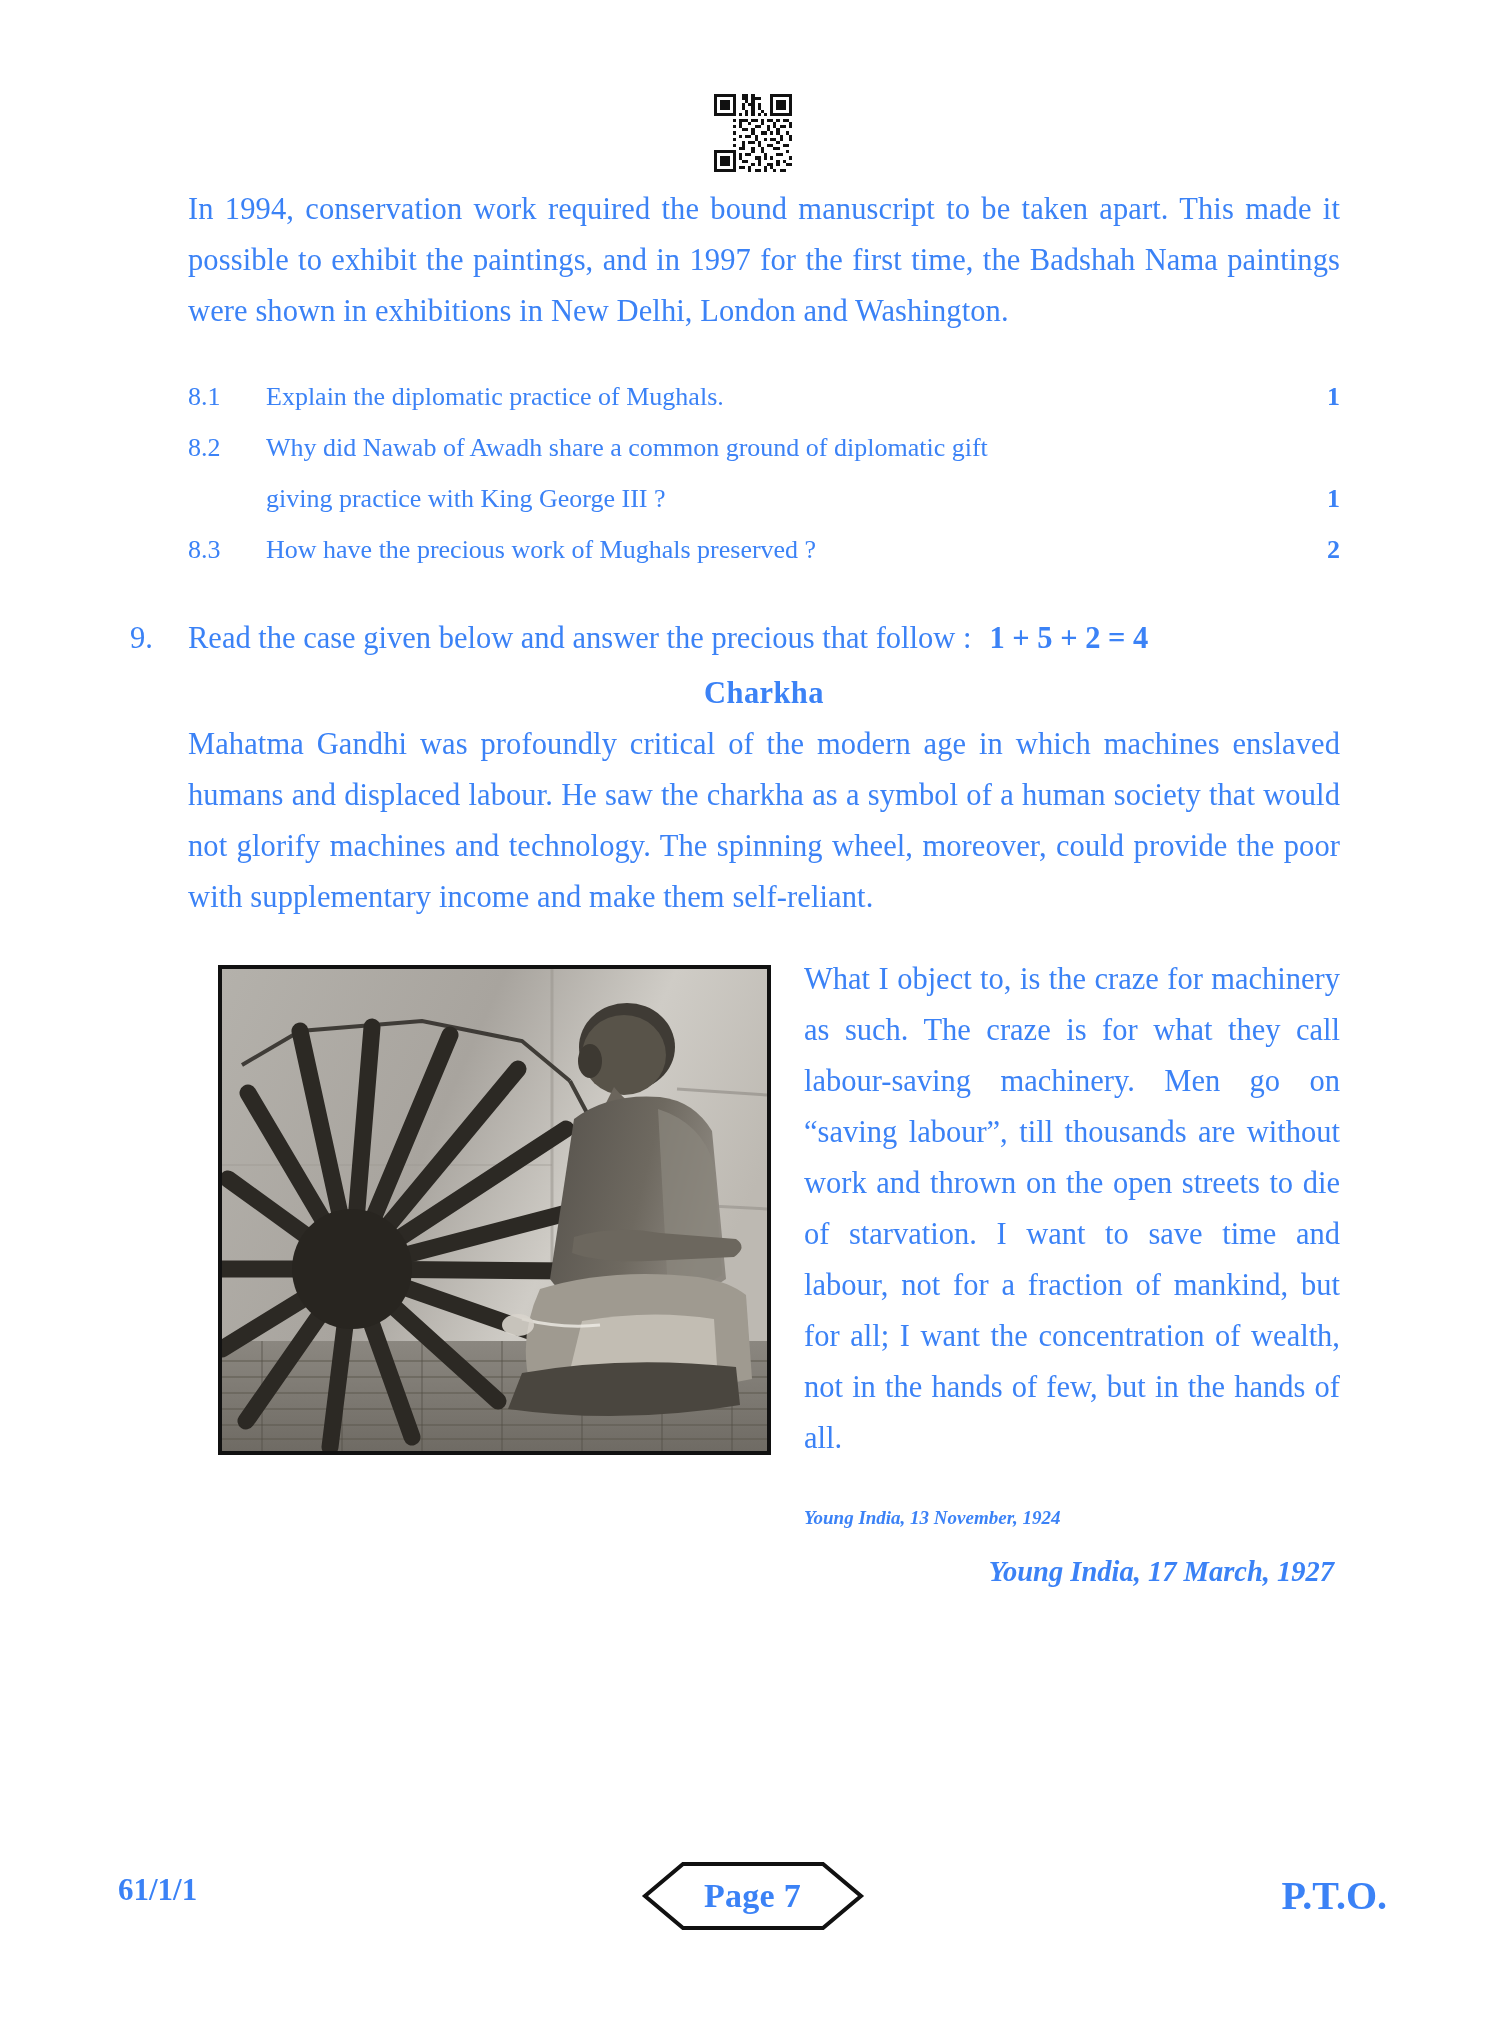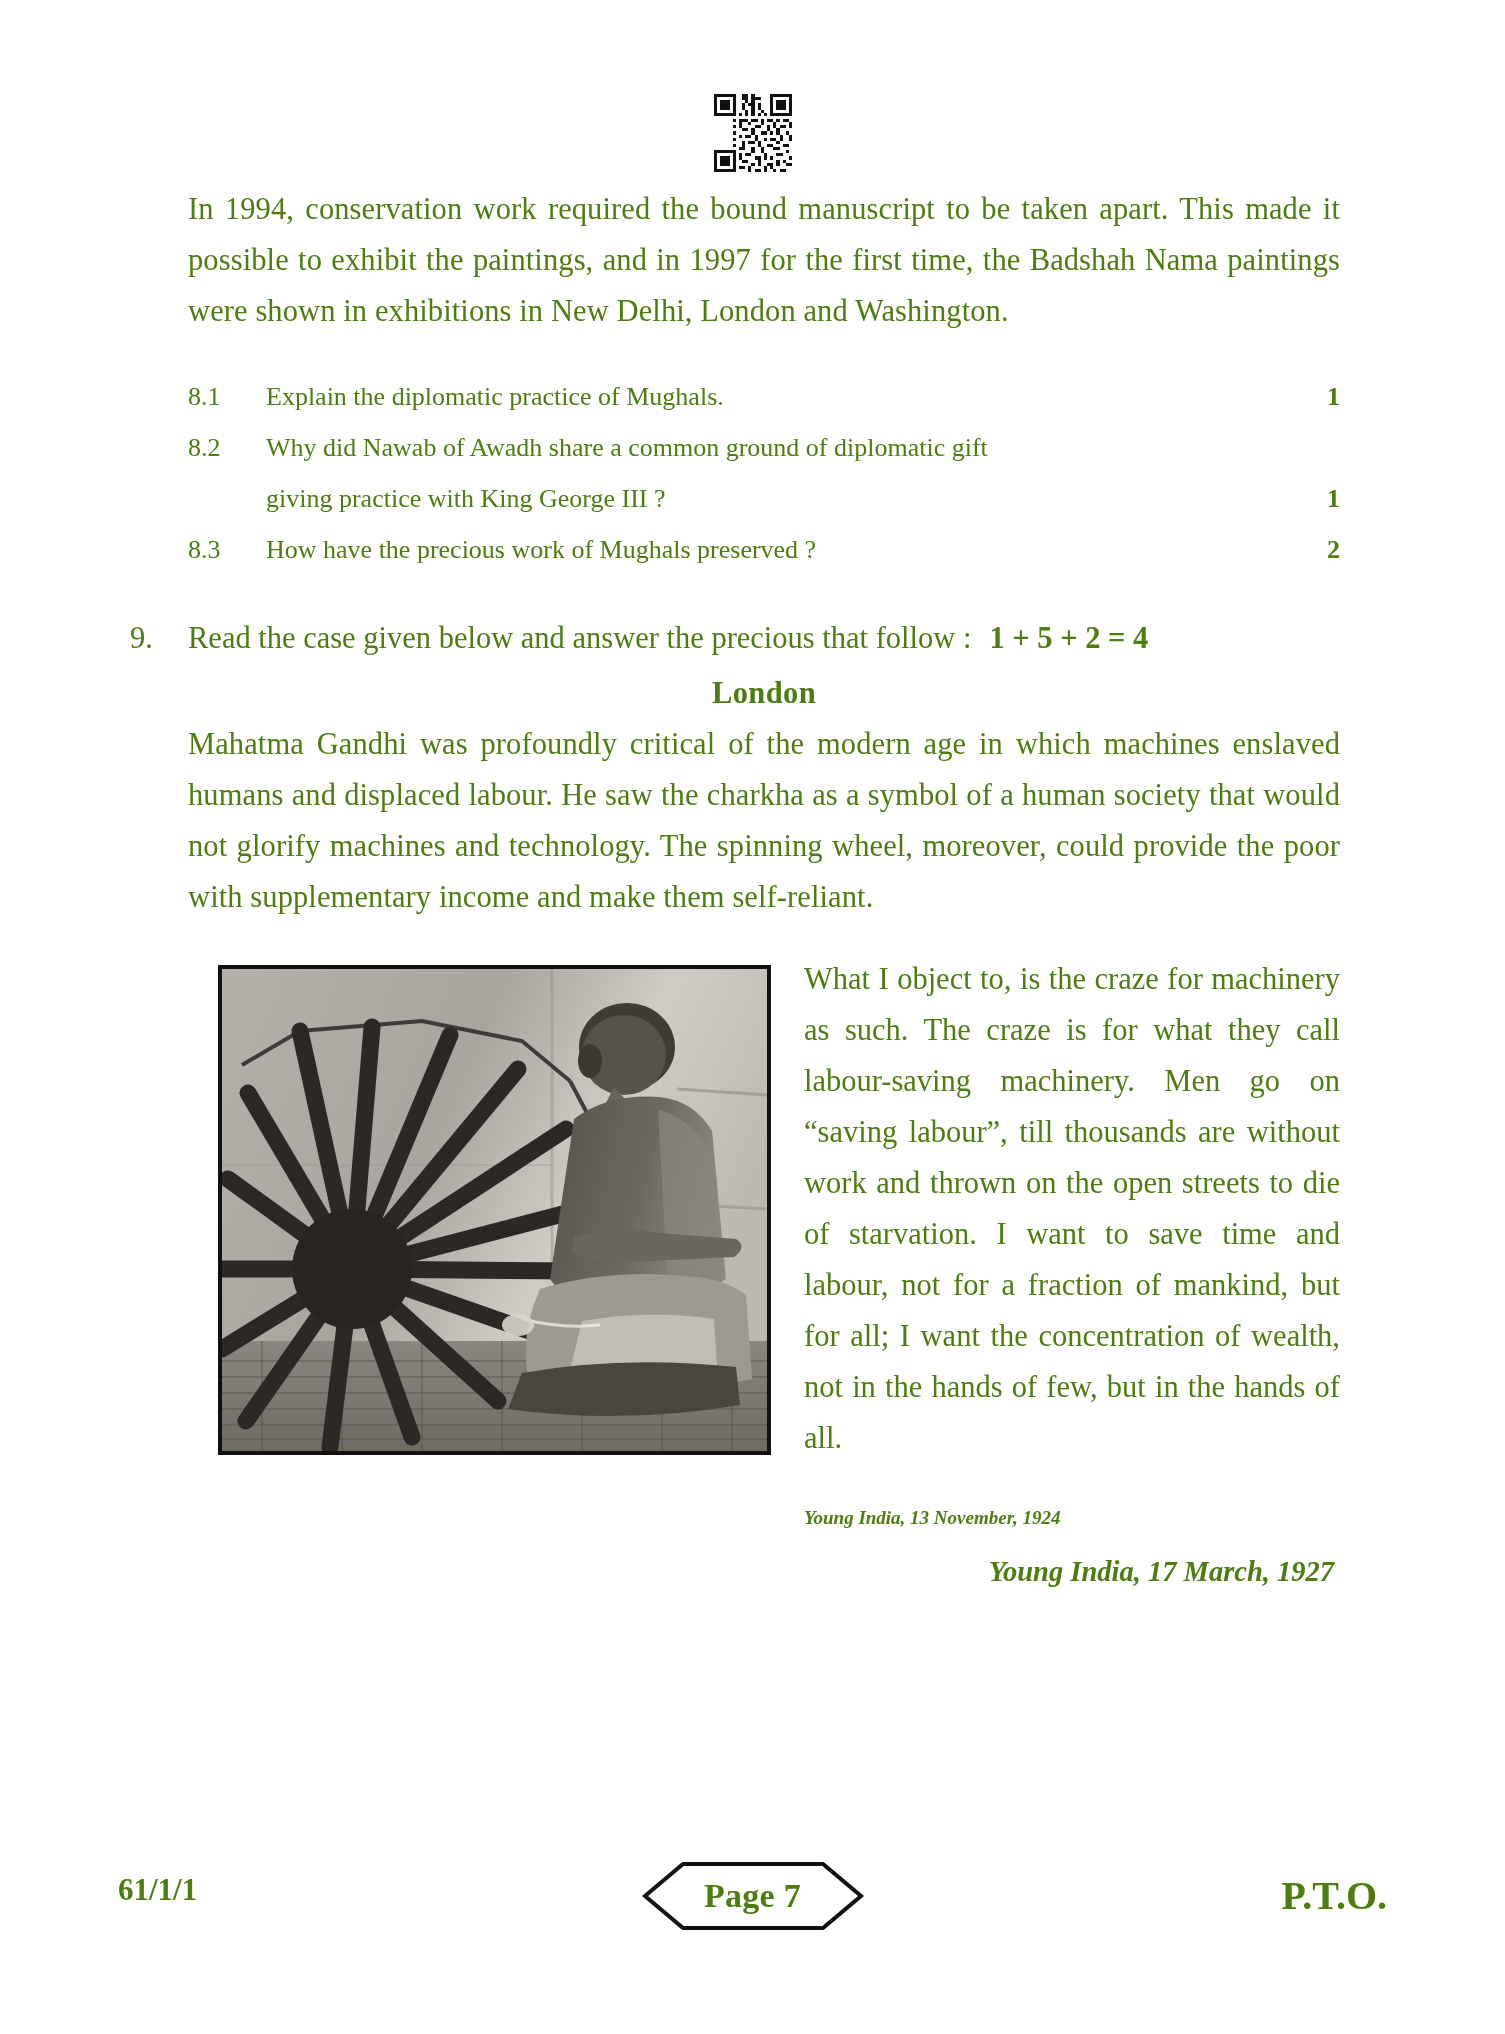--- a/index.html
+++ b/index.html
@@ -7,21 +7,21 @@
     padding: 0;
     background: #ffffff;
   }
   .page {
     position: relative;
     width: 1505px;
     height: 2034px;
     margin: 0 auto;
     background: #ffffff;
     font-family: "Liberation Serif", "DejaVu Serif", serif;
-    color: #4d7c0f;
+    color: #3b82f6;
     overflow: hidden;
   }
 
   
   .qr-wrap {
     position: absolute;
     left: 714px;
     top: 94px;
     width: 78px;
     height: 78px;
@@ -336,21 +336,21 @@
       </div>
 
     </div>
 
     <div class="main-q">
       <span class="mq-num">9.</span>
       <span class="mq-text">Read the case given below and answer the precious that follow :</span>
       <span class="mq-marks">1 + 5 + 2 = 4</span>
     </div>
 
-    <div class="sub-title">London</div>
+    <div class="sub-title">Charkha</div>
 
     <p class="para">Mahatma Gandhi was profoundly critical of the modern age in which machines enslaved humans and displaced labour. He saw the charkha as a symbol of a human society that would not glorify machines and technology. The spinning wheel, moreover, could provide the poor with supplementary income and make them self-reliant.</p>
 
     <div class="figure-row">
 
       <div class="photo">
         <svg viewBox="0 0 545 482" preserveAspectRatio="none" aria-hidden="true">
           <defs>
             <linearGradient id="wallg" x1="0" y1="0" x2="1" y2="0.4">
               <stop offset="0" stop-color="#b4b1ab"></stop>

